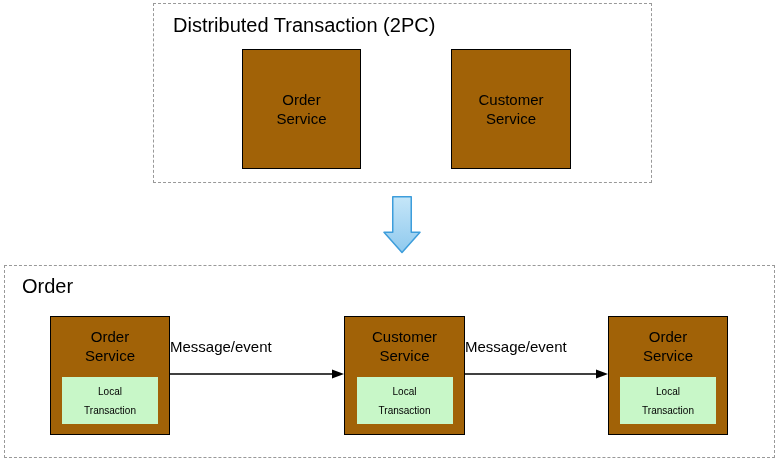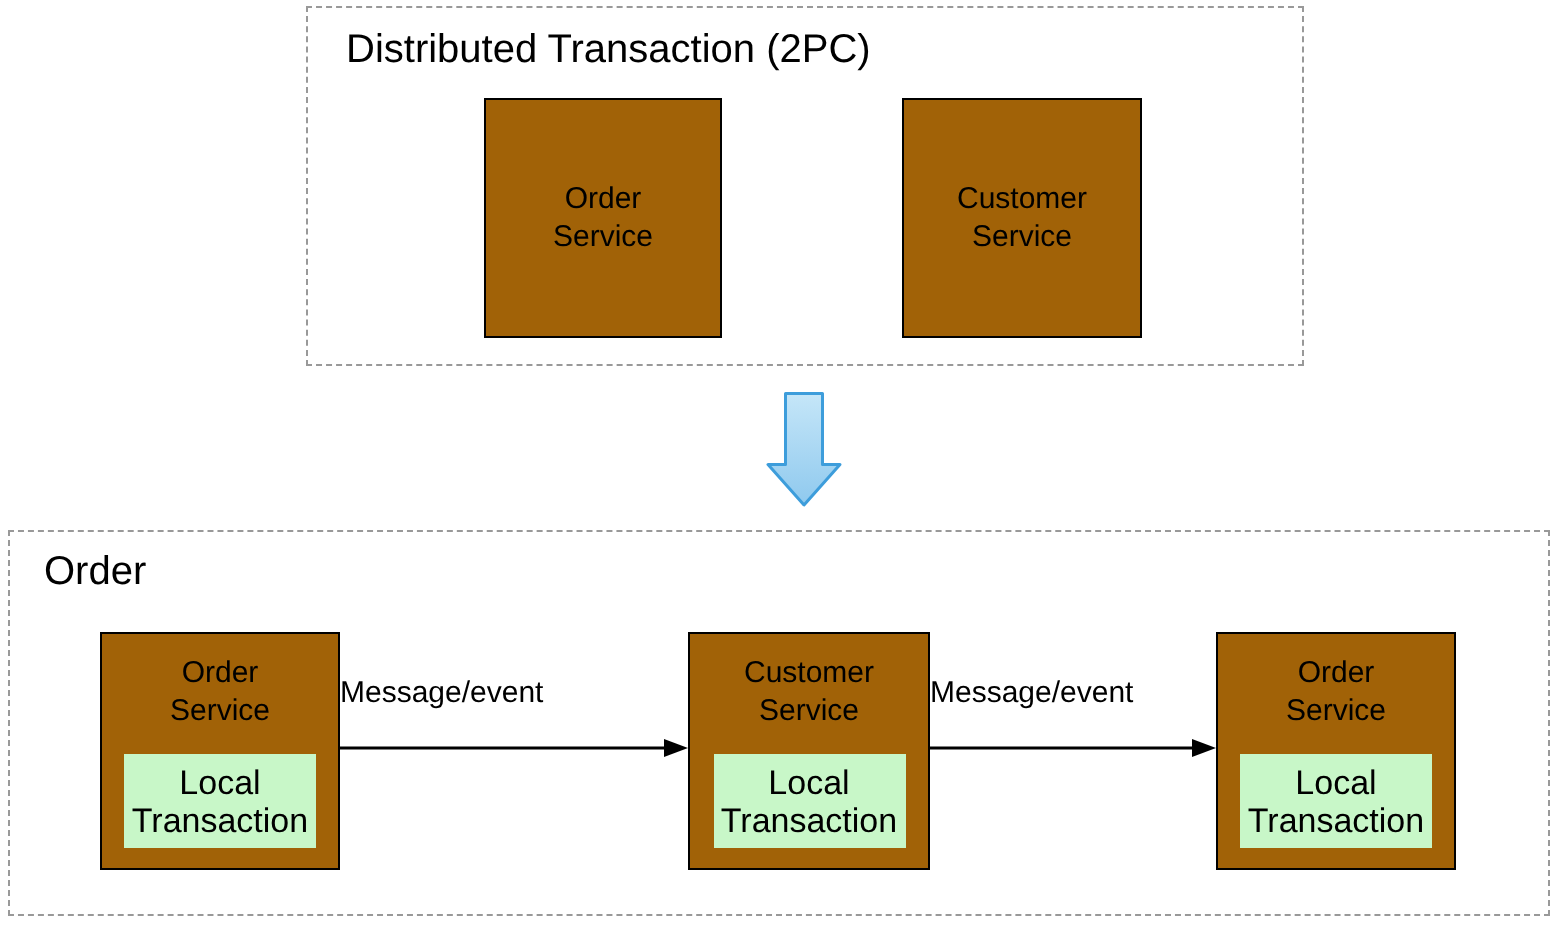--- a/index.html
+++ b/index.html
@@ -54,21 +54,21 @@
     color: var(--text, #000);
   }
   .local-box {
     margin-top: 12px;
     width: 96px;
     height: 47px;
     background: var(--local-transaction-fill, #C8F7C8);
     display: flex;
     align-items: center;
     justify-content: center;
-    font-size: 17px;
+    font-size: 10px;
     line-height: 19px;
     text-align: center;
     white-space: pre-line;
     color: var(--text, #000);
   }
 
   
   .node-2pc-order    { left: 88px;  top: 45px; width: 119px; height: 120px; }
   .node-2pc-customer { left: 297px; top: 45px; width: 120px; height: 120px; }
 

